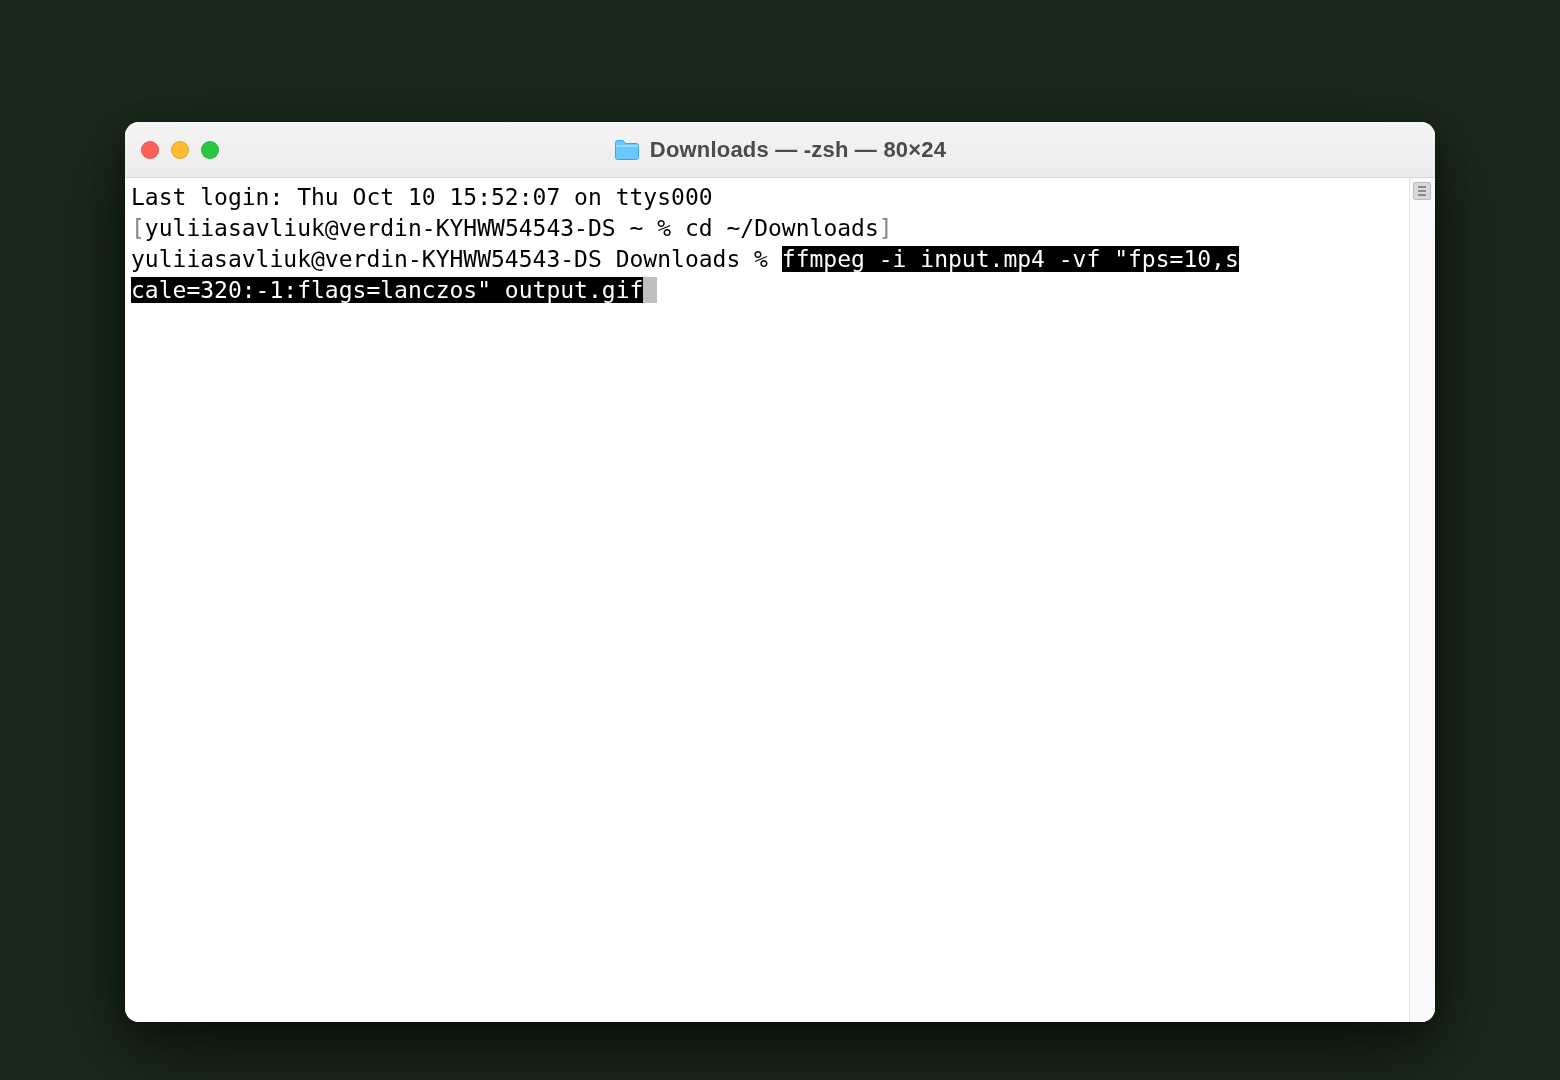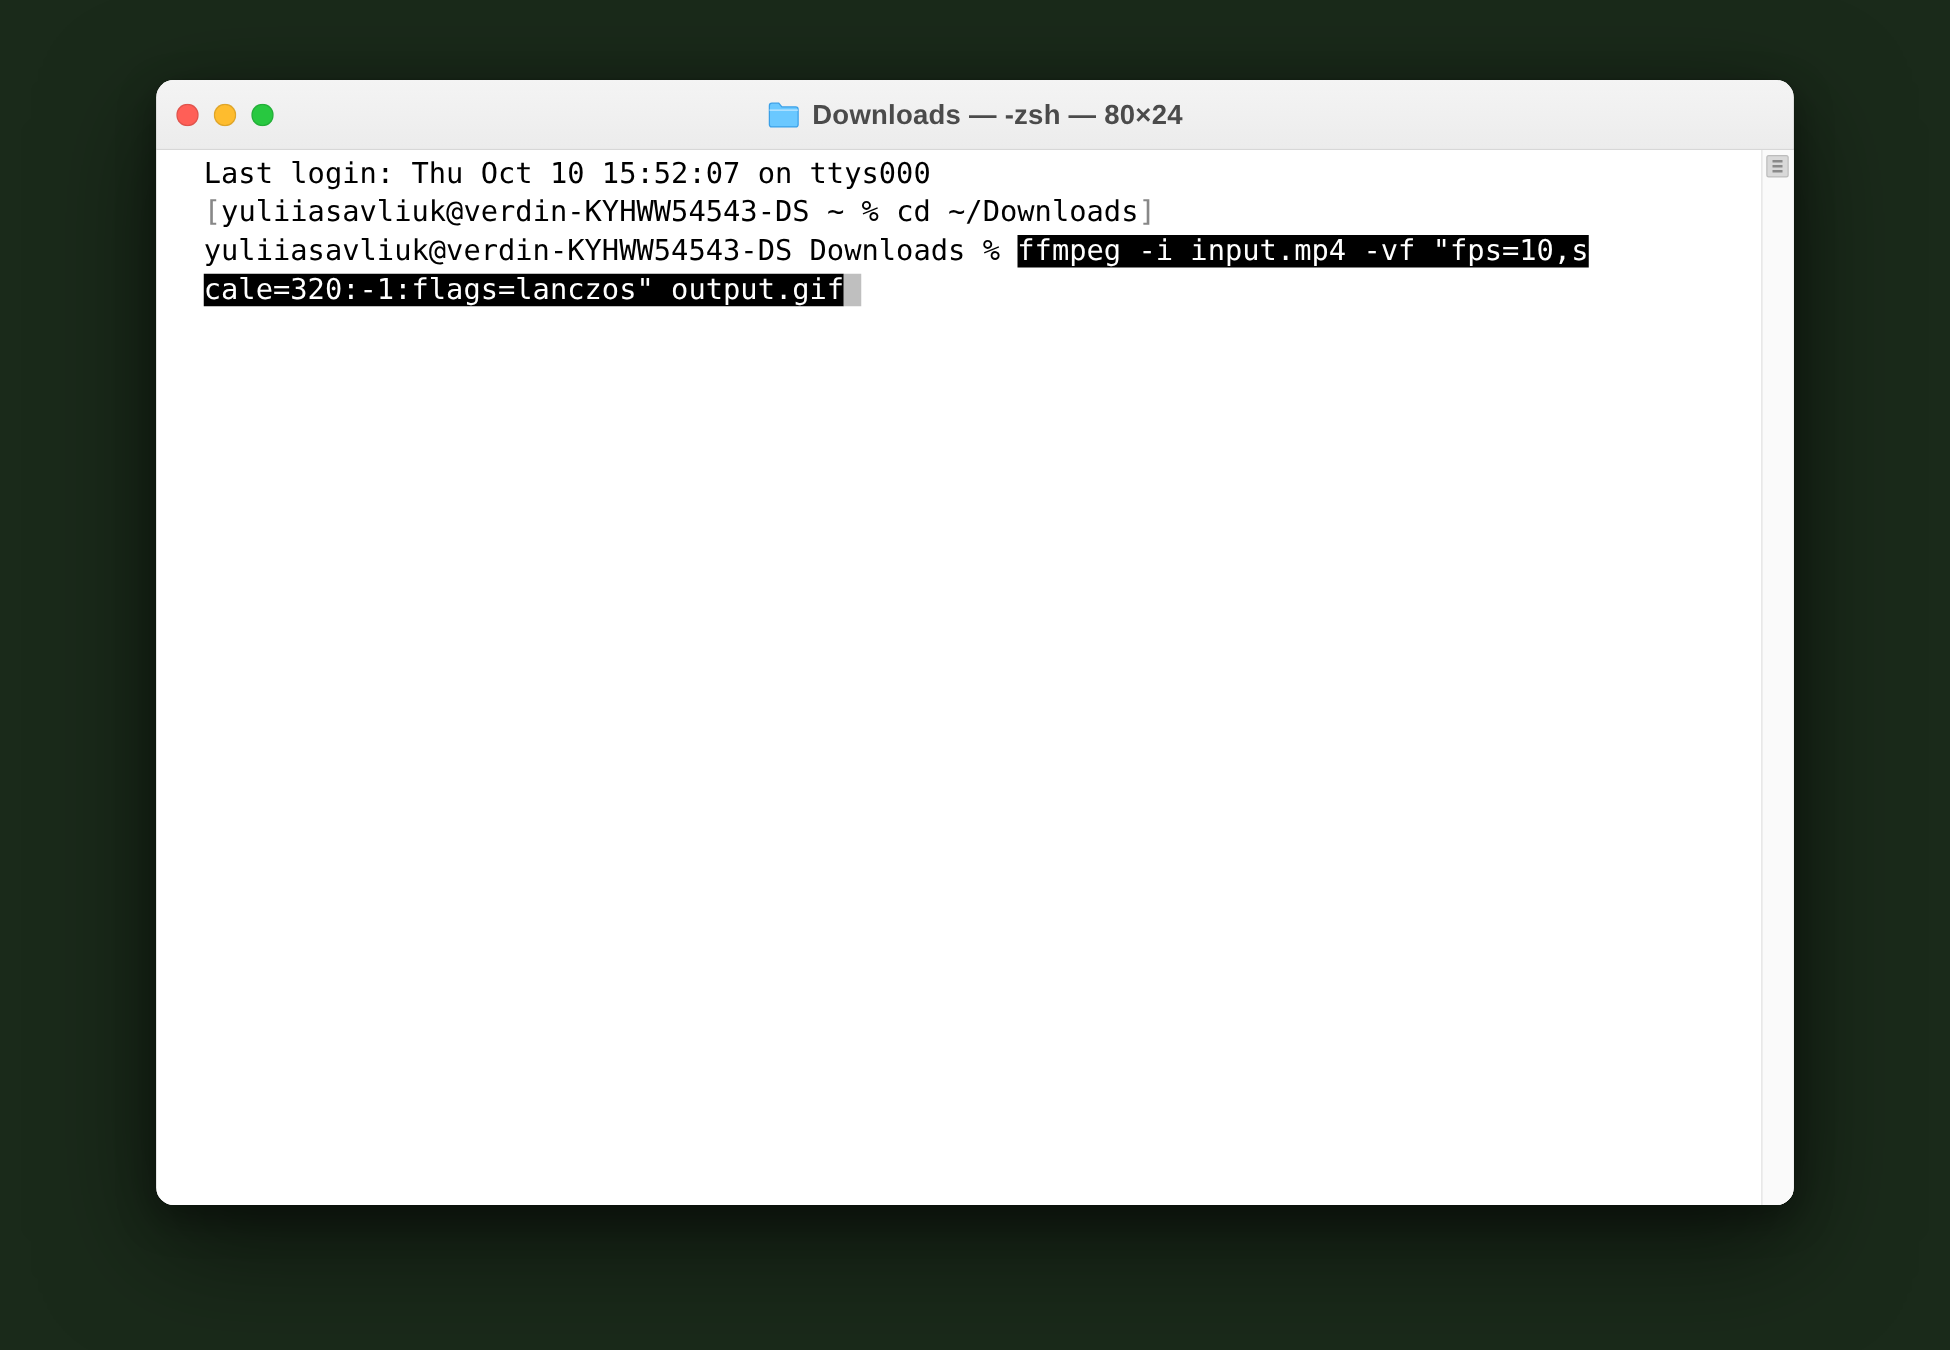--- a/index.html
+++ b/index.html
@@ -8,21 +8,21 @@
       height: 1080px;
       background: #1a2a1a;
       font-family: -apple-system, "Helvetica Neue", Arial, sans-serif;
       overflow: hidden;
     }
     .stage {
       width: 1560px;
       height: 1080px;
       position: relative;
       display: flex;
-      align-items: flex-start;
+      align-items: center;
       justify-content: center;
     }
     .window {
       margin-top: 64px;
       width: 1310px;
       height: 900px;
       background: #ffffff;
       border-radius: 14px;
       box-shadow:
         0 30px 90px rgba(0,0,0,0.55),
@@ -68,21 +68,20 @@
     .title-text {
       font-size: 22px;
       font-weight: 700;
       color: #4b4b4b;
       letter-spacing: 0.2px;
     }
     .term-wrap {
       flex: 1;
       display: flex;
       background: #ffffff;
-      padding-left: 32px;
     }
     .term {
       flex: 1;
       padding: 4px 6px;
       font-family: "SF Mono", Menlo, Consolas, monospace;
       font-size: 23px;
       line-height: 31px;
       color: #000;
       white-space: pre-wrap;
       word-break: break-all;

